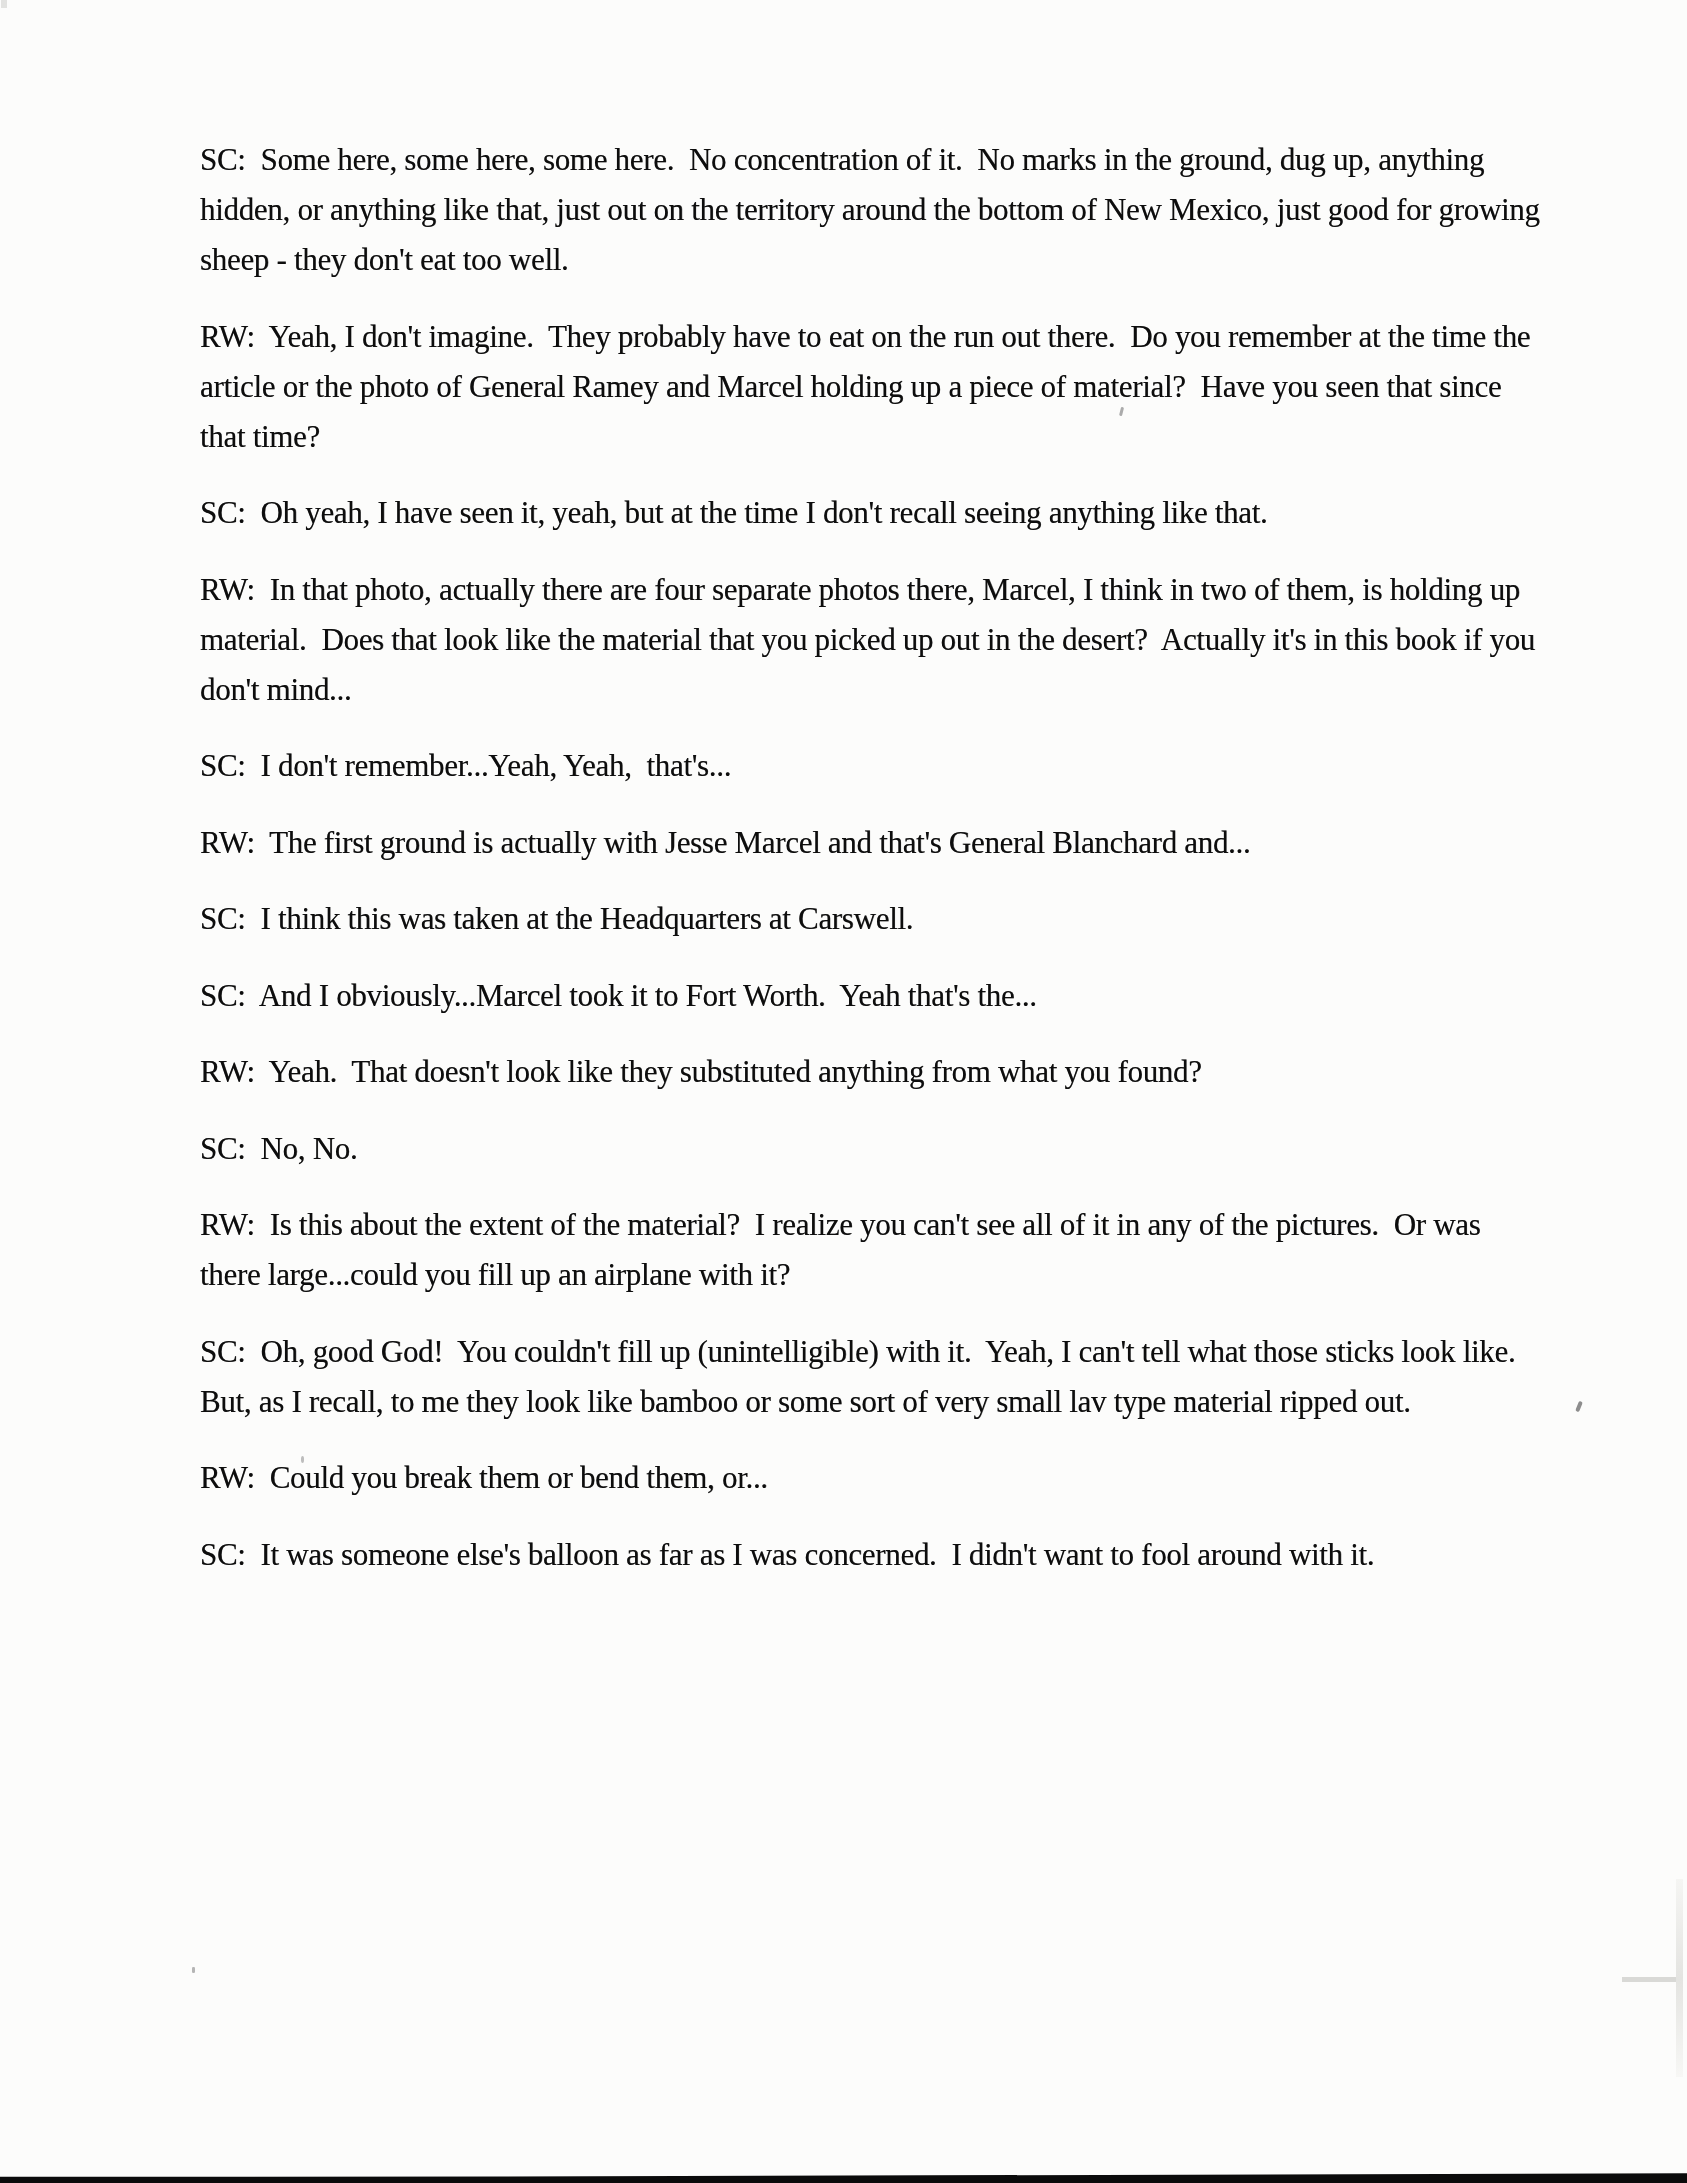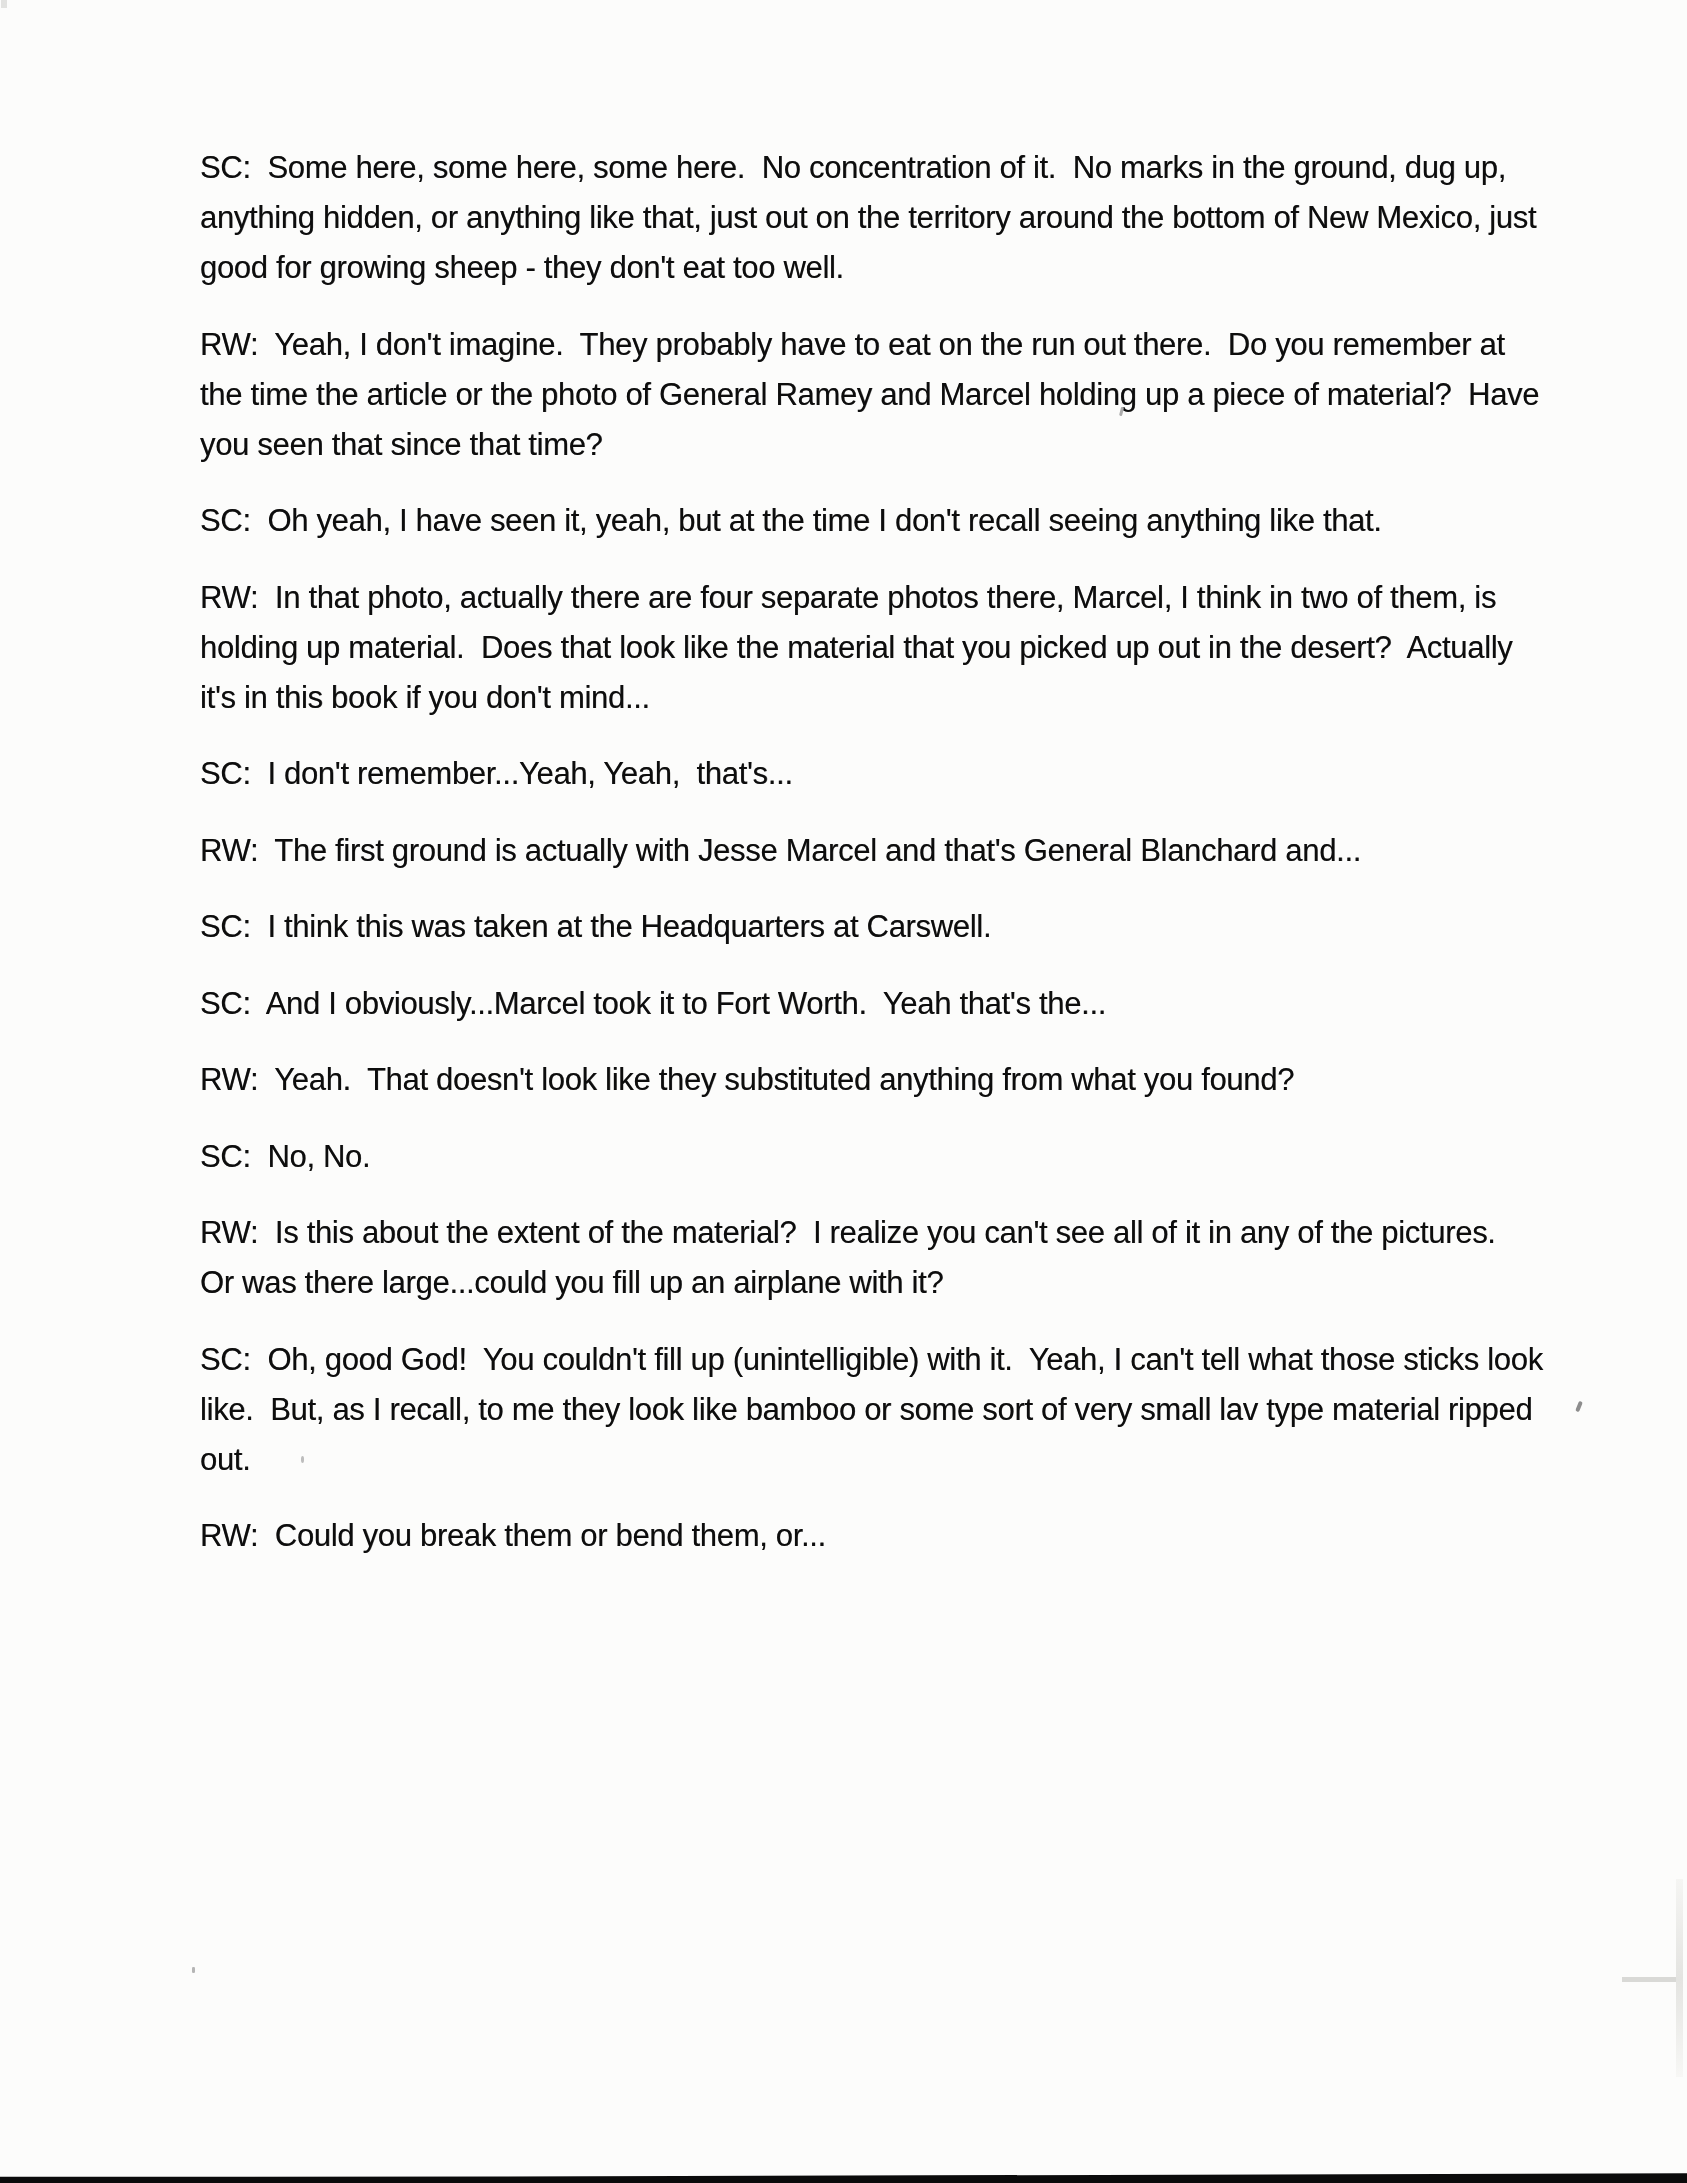--- a/index.html
+++ b/index.html
@@ -6,23 +6,23 @@
   .page {
     position: relative;
     width: 1687px;
     height: 2183px;
     background: #fcfcfb;
     overflow: hidden;
   }
   .content {
     position: absolute;
     left: 200px;
-    top: 143px;
+    top: 135px;
     width: 1343px;
-    font-family: Liberation Sans, sans-serif;
+    font-family: Liberation Serif, serif;
     font-size: 31px;
     line-height: 50px;
     letter-spacing: -0.01em;
     color: #0d0d0d;
     text-shadow: 0.3px 0.3px 0.5px rgba(0,0,0,0.5);
   }
   .turn {
     margin: 0 0 26.5px 0;
     white-space: pre-wrap;
   }
@@ -76,20 +76,21 @@
     <p class="turn"><span class="spk">SC</span><span class="sep">:  </span><span class="txt">No, No.</span></p>
 
     <p class="turn"><span class="spk">RW</span><span class="sep">:  </span><span class="txt">Is this about the extent of the material?  I realize you can't see all of it in any of the pictures.  Or was there large...could you fill up an airplane with it?</span></p>
 
     <p class="turn"><span class="spk">SC</span><span class="sep">:  </span><span class="txt">Oh, good God!  You couldn't fill up (unintelligible) with it.  Yeah, I can't tell what those sticks look like.  But, as I recall, to me they look like bamboo or some sort of very small lav type material ripped out.</span></p>
 
     <p class="turn"><span class="spk">RW</span><span class="sep">:  </span><span class="txt">Could you break them or bend them, or...</span></p>
 
 
 
+    <p class="turn"><span class="spk">SC</span><span class="sep">:  </span><span class="txt">It was someone else's balloon as far as I was concerned.  I didn't want to fool around with it.</span></p>
 
   </section>
 
   <div class="speck speck-g"></div>
   <div class="speck speck-a"></div>
   <div class="speck speck-b"></div>
   <div class="speck speck-c"></div>
   <div class="speck speck-d"></div>
   <div class="speck speck-e"></div>
   <div class="speck speck-f"></div>

